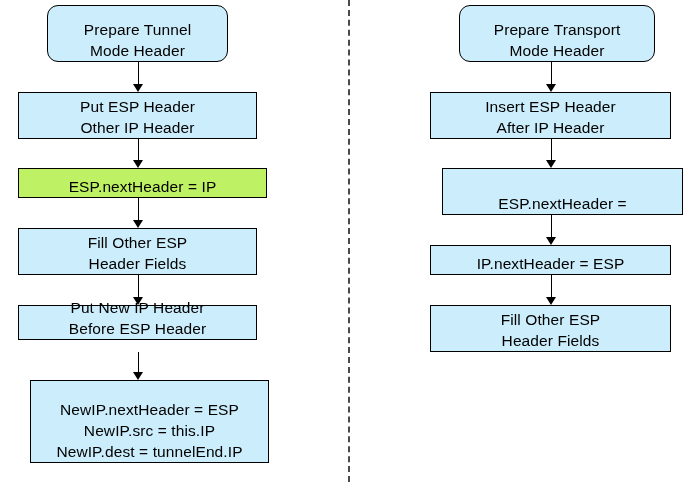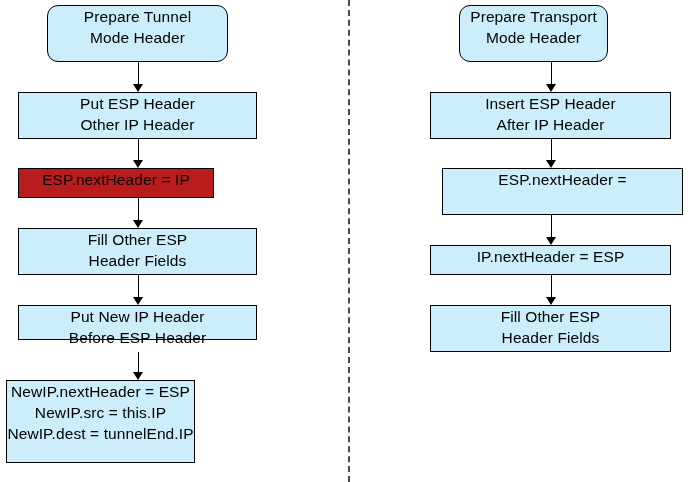--- a/index.html
+++ b/index.html
@@ -27,21 +27,21 @@
     border-left: 2px dashed #4a4a4a;
   }
   .node {
     position: absolute;
     box-sizing: border-box;
     background: #cceefc;
     border: 1.6px solid #000000;
     display: flex;
     flex-direction: column;
     align-items: center;
-    justify-content: flex-start;
+    justify-content: flex-end;
     color: #000000;
     font-size: 15.5px;
     line-height: 21px;
     text-align: center;
     white-space: nowrap;
     letter-spacing: 0.1px;
   }
   .node.rounded {
     border-radius: 11px;
   }
@@ -95,53 +95,53 @@
       <div class="head"></div>
     </div>
     <div class="node rounded" style="left: 47px; top: 5px; width: 181px; height: 57px; background: rgb(204, 238, 252); border-color: rgb(0, 0, 0);">
       <span class="line">Prepare Tunnel</span>
       <span class="line">Mode Header</span>
     </div>
     <div class="node" style="left: 18px; top: 92px; width: 239px; height: 47px; background: rgb(204, 238, 252); border-color: rgb(0, 0, 0);">
       <span class="line">Put ESP Header</span>
       <span class="line">Other IP Header</span>
     </div>
-    <div class="node" style="left: 18px; top: 168px; width: 196px; height: 30px; background: #b91c1c; border-color: rgb(0, 0, 0);">
+    <div class="node" style="left: 18px; top: 168px; width: 249px; height: 30px; background: #bef264; border-color: rgb(0, 0, 0);">
       <span class="line">ESP.nextHeader = IP</span>
     </div>
     <div class="node" style="left: 18px; top: 228px; width: 239px; height: 47px; background: rgb(204, 238, 252); border-color: rgb(0, 0, 0);">
       <span class="line">Fill Other ESP</span>
       <span class="line">Header Fields</span>
     </div>
     <div class="node" style="left: 18px; top: 305px; width: 239px; height: 35px; background: rgb(204, 238, 252); border-color: rgb(0, 0, 0);">
       <span class="line">Put New IP Header</span>
       <span class="line">Before ESP Header</span>
     </div>
-    <div class="node" style="left: 6px; top: 380px; width: 189px; height: 83px; background: rgb(204, 238, 252); border-color: rgb(0, 0, 0);">
+    <div class="node" style="left: 30px; top: 380px; width: 239px; height: 83px; background: rgb(204, 238, 252); border-color: rgb(0, 0, 0);">
       <span class="line">NewIP.nextHeader = ESP</span>
       <span class="line">NewIP.src = this.IP</span>
       <span class="line">NewIP.dest = tunnelEnd.IP</span>
     </div>
     <div class="connector" style="left: 544px; top: 62px; height: 30px;">
       <div class="stem"></div>
       <div class="head"></div>
     </div>
     <div class="connector" style="left: 544px; top: 139px; height: 29px;">
       <div class="stem"></div>
       <div class="head"></div>
     </div>
     <div class="connector" style="left: 544px; top: 215px; height: 30px;">
       <div class="stem"></div>
       <div class="head"></div>
     </div>
     <div class="connector" style="left: 544px; top: 275px; height: 30px;">
       <div class="stem"></div>
       <div class="head"></div>
     </div>
-    <div class="node rounded" style="left: 459px; top: 5px; width: 149px; height: 57px; background: rgb(204, 238, 252); border-color: rgb(0, 0, 0);">
+    <div class="node rounded" style="left: 459px; top: 5px; width: 196px; height: 57px; background: rgb(204, 238, 252); border-color: rgb(0, 0, 0);">
       <span class="line">Prepare Transport</span>
       <span class="line">Mode Header</span>
     </div>
     <div class="node" style="left: 430px; top: 92px; width: 241px; height: 47px; background: rgb(204, 238, 252); border-color: rgb(0, 0, 0);">
       <span class="line">Insert ESP Header</span>
       <span class="line">After IP Header</span>
     </div>
     <div class="node" style="left: 430px; top: 168px; width: 241px; height: 47px; background: rgb(204, 238, 252); border-color: rgb(0, 0, 0); margin-left: 12px;">
       <span class="line">ESP.nextHeader =</span>
     </div>

